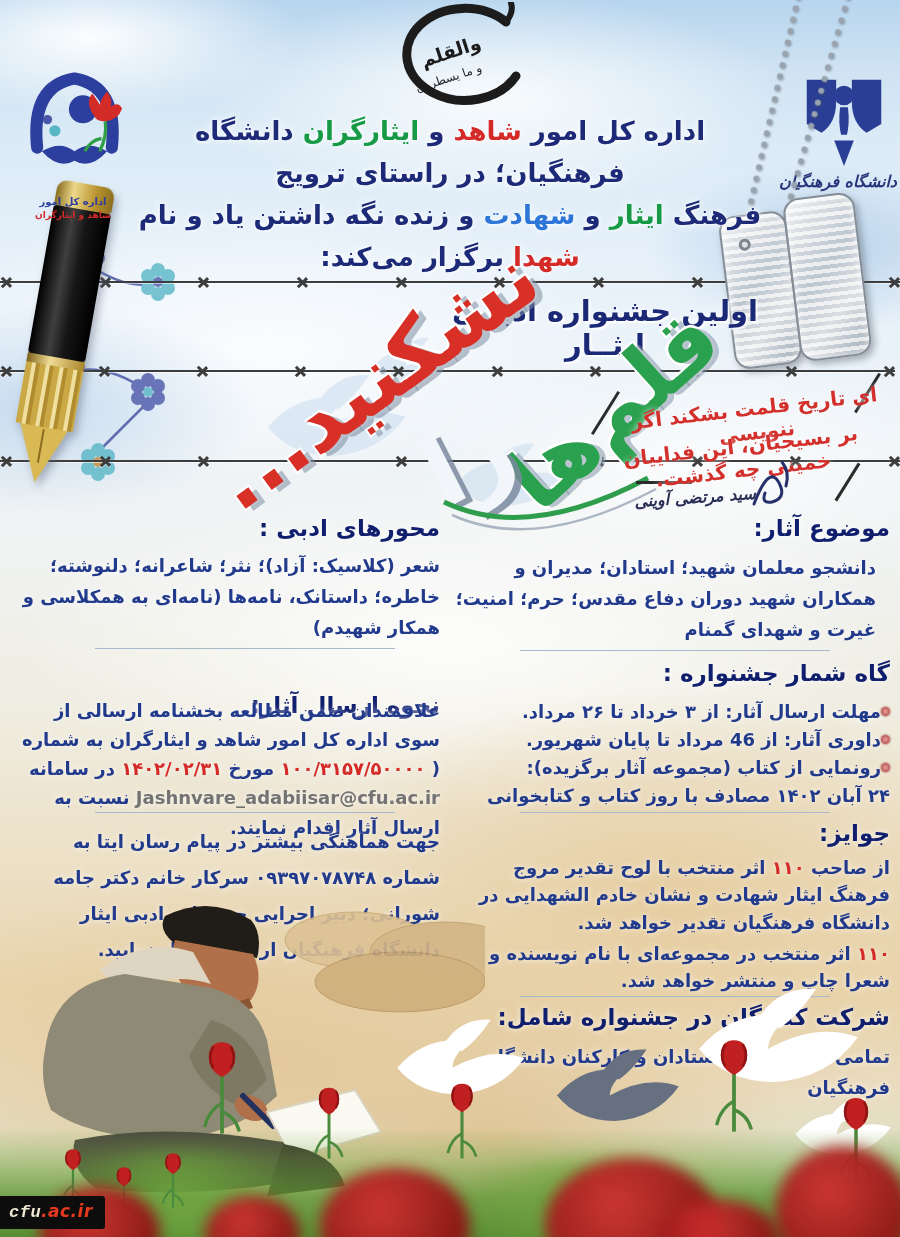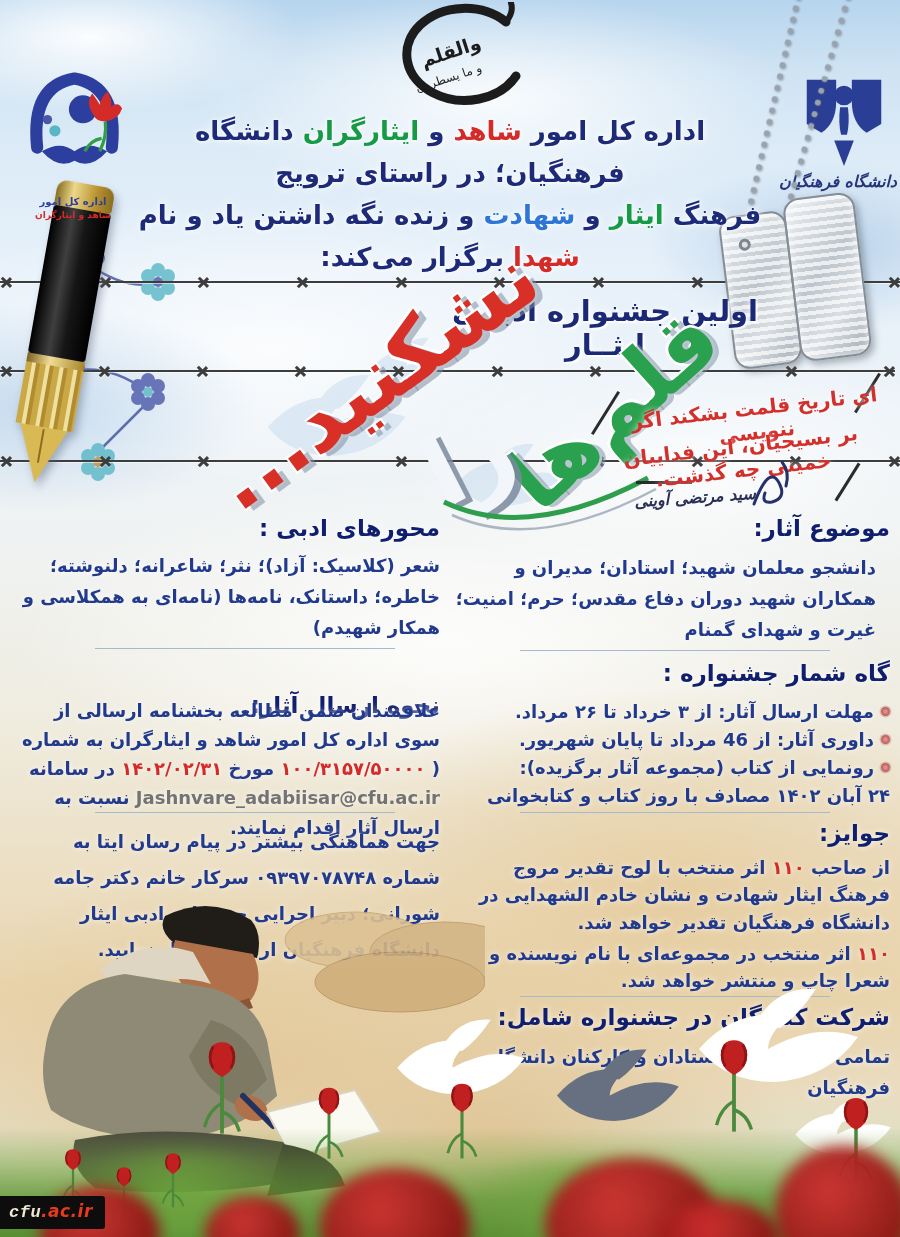--- a/index.html
+++ b/index.html
@@ -77,21 +77,21 @@
 
   
   .logo-cap1{left:18px;top:196px;width:110px;text-align:center;font-size:10px;font-weight:900;color:#2c3f9e;}
   .logo-cap2{left:18px;top:210px;width:110px;text-align:center;font-size:9px;font-weight:900;color:#d22b28;}
   .rlogo-cap{left:778px;top:172px;width:120px;text-align:center;font-size:16px;font-weight:900;font-style:italic;color:#27367c;}
 
   
   .col-h{font-size:23px;font-weight:900;color:#101e6e;text-shadow:0 0 6px rgba(255,255,255,.9);}
   .col-b{font-size:18px;font-weight:700;color:#223a8c;line-height:1.72;text-shadow:0 0 6px rgba(255,255,255,.85);}
   .rule{border-top:1.5px solid #a6bace;}
-  .t-row{display:flex;align-items:baseline;gap:7px;}
+  .t-row{display:flex;align-items:baseline;}
   .flower-bullet{width:9px;height:9px;border-radius:50%;flex:0 0 9px;position:relative;top:-2px;
     background:radial-gradient(circle,#e09090 15%,#b3524e 75%);box-shadow:0 0 0 1.5px rgba(185,110,110,.35);}
   .num-red{color:#d42a28;}
   .email{color:#737373;font-weight:700;direction:ltr;unicode-bidi:embed;margin-top:24px;}
 
   
   .grass{left:0;top:1128px;width:900px;height:109px;
     background:linear-gradient(180deg,rgba(110,160,60,0) 0%,rgba(110,160,60,.4) 32%,rgba(92,146,50,.8) 65%,rgba(84,138,46,.95) 100%);}
   .grass-blob{border-radius:50%;filter:blur(9px);background:radial-gradient(circle,rgba(110,165,62,.85),rgba(90,140,48,.0) 75%);}
   .bokeh{border-radius:50%;filter:blur(7px);opacity:.95;

